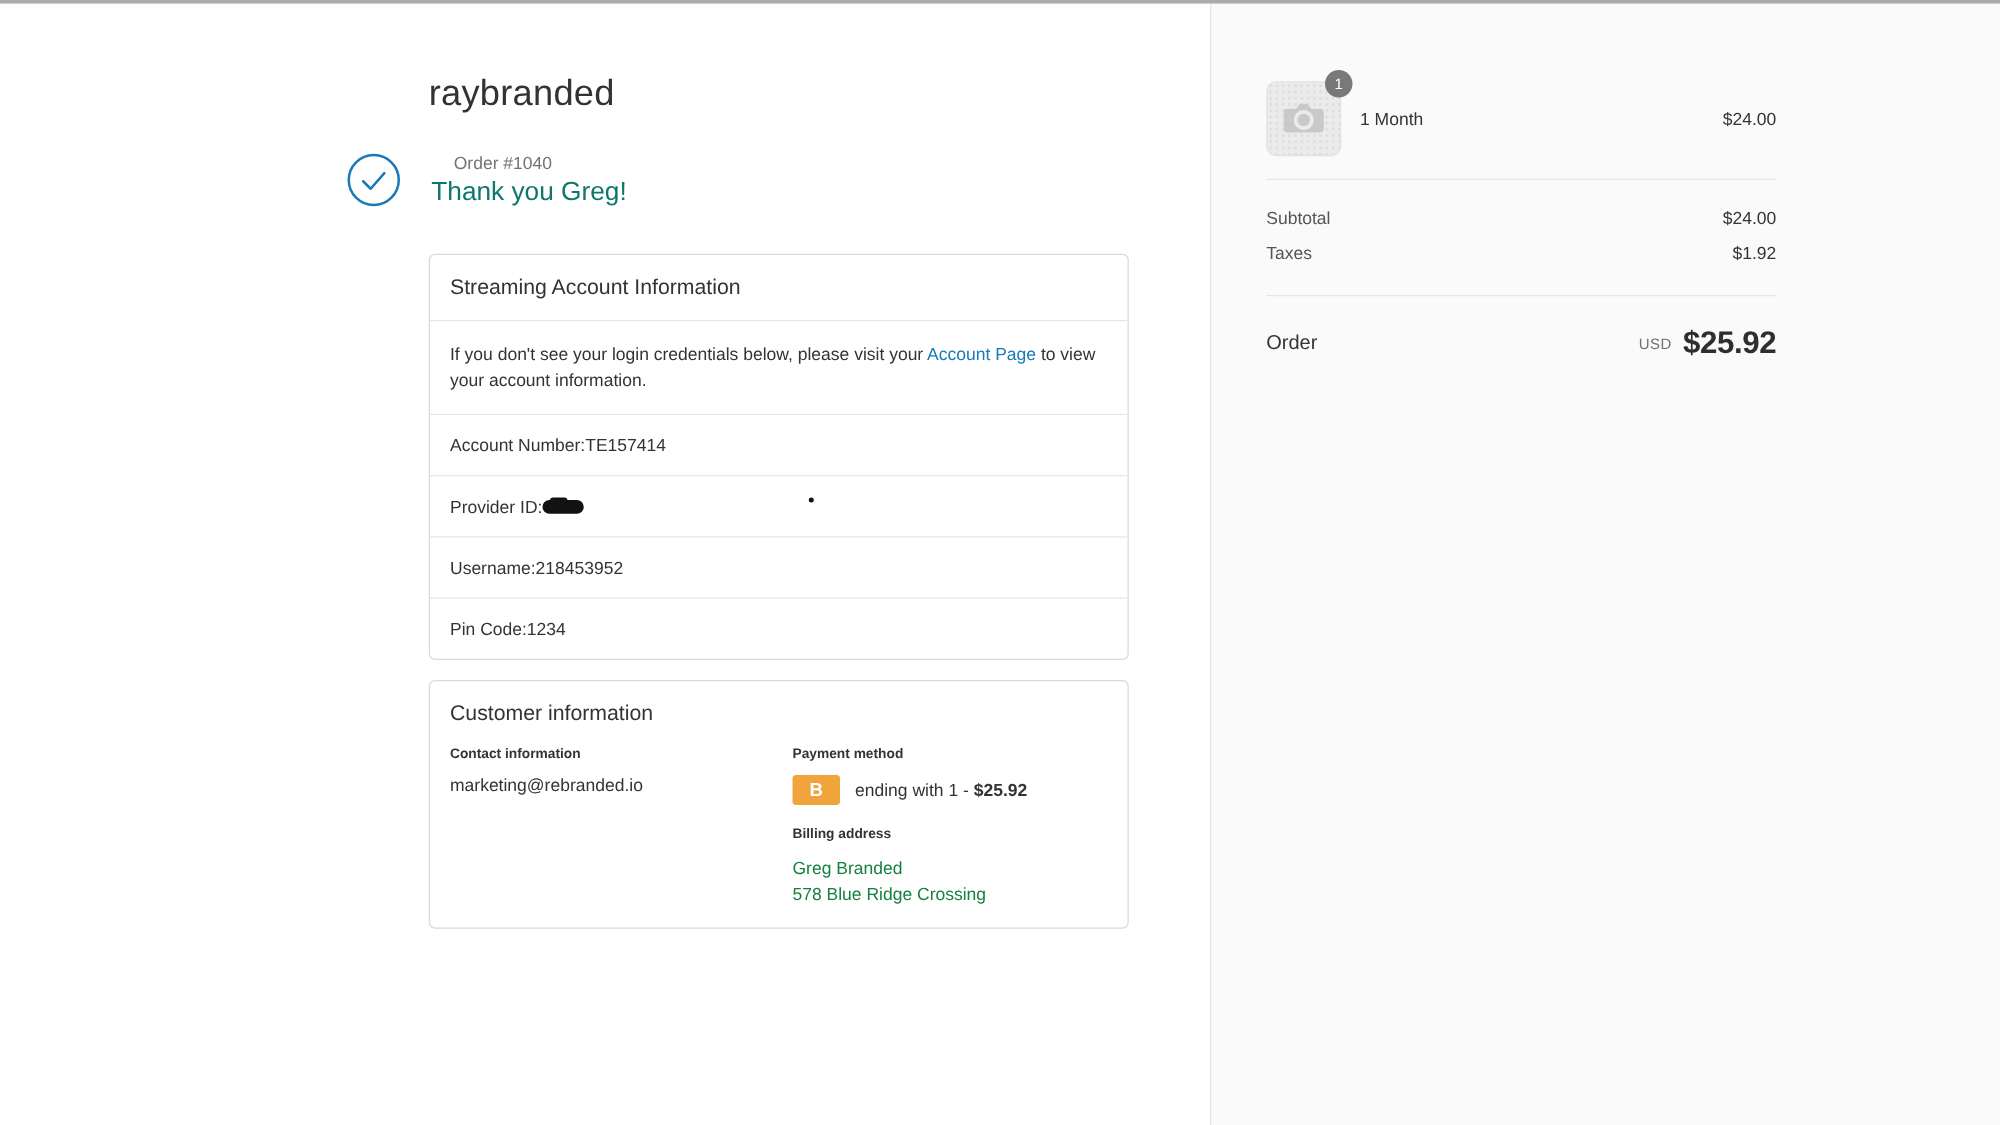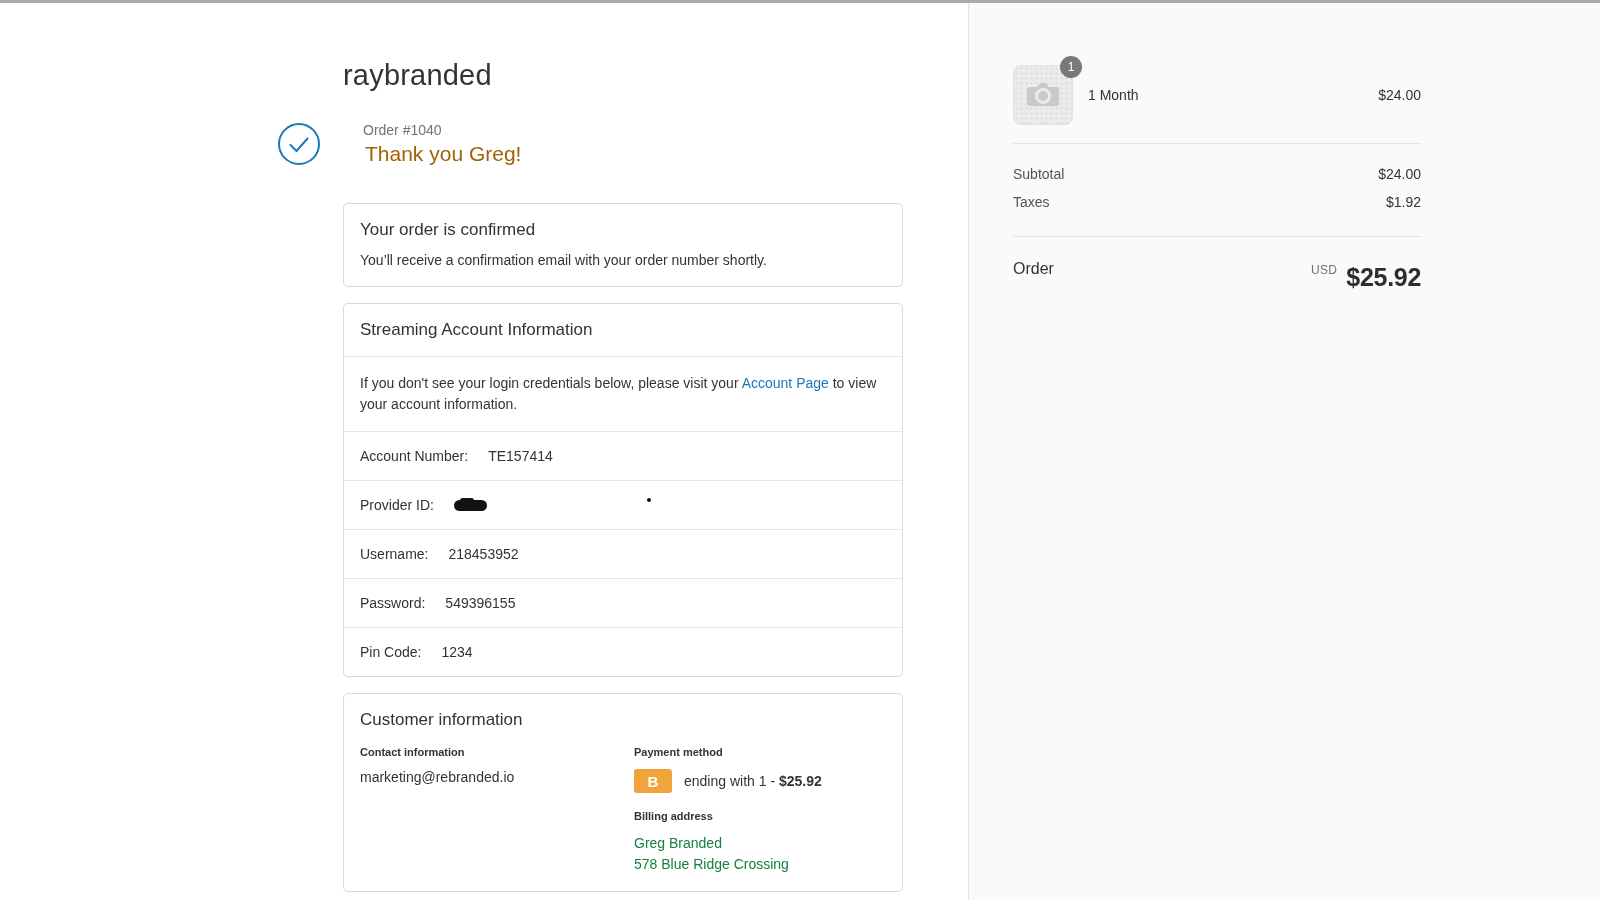--- a/index.html
+++ b/index.html
@@ -15,34 +15,34 @@
 
   
   .main { flex: 1; background: #ffffff; display: flex; justify-content: flex-end; }
   .main-inner { width: 560px; margin-right: 65px; padding-top: 56px; }
 
   .store-name { font-size: 29px; font-weight: 400; color: #333; margin: 0 0 30px 0; letter-spacing: 0.2px; }
 
   .order-header { display: flex; align-items: center; gap: 24px; margin-left: -66px; margin-bottom: 37px; }
   .check-circle { flex: 0 0 auto; display: block; }
   .order-number { font-size: 14px; color: #737373; margin-bottom: 4px; margin-left: 18px; }
-  .thank-you { font-size: 21px; color: #a16207; margin-left: 20px; }
+  .thank-you { font-size: 21px; color: #0f766e; }
 
   .card { border: 1px solid #d9d9d9; border-radius: 5px; background: #fff; margin-bottom: 16px; }
   .card-pad { padding: 16px; }
   .card-title { font-size: 17px; font-weight: 400; color: #333; }
   .confirm-body { font-size: 14px; color: #333; margin-top: 11px; line-height: 19px; }
 
   .card-header { padding: 16px; border-bottom: 1px solid #e6e6e6; }
   .note { padding: 16px; border-bottom: 1px solid #e6e6e6; font-size: 14px; line-height: 21px; color: #333; }
   .link { color: #1979b9; text-decoration: none; cursor: pointer; }
 
   .info-row { position: relative; padding: 16px; border-bottom: 1px solid #e6e6e6; font-size: 14px; color: #333; }
   .info-row:last-child { border-bottom: none; }
-  .info-label { margin-right: 20px; text-align: center; }
+  .info-label { margin-right: 0; text-align: center; }
   .redaction { display: inline-block; vertical-align: middle; width: 33px; height: 11px; background: #121212; border-radius: 6px; position: relative; top: -1px; }
   .redaction::after { content: ""; position: absolute; left: 6px; top: -2px; width: 14px; height: 5px; background: #121212; border-radius: 3px; }
   .ink-dot { position: absolute; left: 303px; top: 17px; width: 4px; height: 4px; background: #111; border-radius: 50%; }
 
   .cust-cols { display: grid; grid-template-columns: 274px 1fr; margin-top: 16px; }
   .col-heading { font-size: 11px; font-weight: 700; color: #333; margin-bottom: 11px; }
   .email { font-size: 14px; color: #333; }
   .pay-row { display: flex; align-items: center; gap: 12px; margin-bottom: 17px; }
   .pay-badge { width: 38px; height: 24px; border-radius: 3px; background: #f1a33c; color: #fff; font-weight: 700; font-size: 15px; display: flex; align-items: center; justify-content: center; flex: 0 0 auto; }
   .pay-text { font-size: 14px; color: #333; text-align: center; }
@@ -71,21 +71,21 @@
   }
   .product-name { flex: 1; font-size: 14px; color: #333; }
   .product-price { font-size: 14px; color: #333; font-weight: 500; }
 
   .sidebar-divider { border: none; border-top: 1px solid #e6e6e6; margin: 0; }
   .totals { padding: 16px 0 20px 0; }
   .sum-row { display: flex; justify-content: space-between; font-size: 14px; color: #545454; padding: 6px 0; }
   .sum-value { color: #333; font-weight: 500; }
   .total-row { display: flex; justify-content: space-between; align-items: baseline; padding-top: 23px; }
   .total-label { font-size: 16px; color: #333; }
-  .total-right { display: flex; align-items: flex-start; gap: 9px; }
+  .total-right { display: flex; align-items: center; gap: 9px; }
   .currency { font-size: 12px; color: #717171; letter-spacing: 0.3px; }
   .total-amount { font-size: 25px; font-weight: 600; color: #2e2e2e; letter-spacing: -0.3px; }
 </style>
 </head>
 <body>
 
 <div class="topbar"></div>
 
 <div class="page">
 
@@ -98,44 +98,35 @@
         <svg class="check-circle" width="44" height="44" viewBox="0 0 44 44">
           <circle cx="22" cy="22" r="20" fill="none" stroke="#1979b9" stroke-width="2"></circle>
           <polyline points="13.5,23 19.5,29 30.5,16.5" fill="none" stroke="#1979b9" stroke-width="2" stroke-linecap="round" stroke-linejoin="round"></polyline>
         </svg>
         <div>
           <div class="order-number">Order #1040</div>
           <div class="thank-you">Thank you Greg!</div>
         </div>
       </div>
 
-      <section class="card">
-        <div class="card-pad">
-          <div class="card-title">Your order is confirmed</div>
-          <div class="confirm-body">You’ll receive a confirmation email with your order number shortly.</div>
-        </div>
-      </section>
 
       <section class="card">
         <div class="card-header">
           <div class="card-title">Streaming Account Information</div>
         </div>
         <div class="note"><span>If you don't see your login credentials below, please visit your </span><a class="link">Account Page</a><span> to view your account information.</span></div>
 
         <div class="info-row">
           <span class="info-label">Account Number:</span><span>TE157414</span>
         </div>
         <div class="info-row">
           <span class="info-label">Provider ID:</span><span class="redaction"></span><span class="ink-dot"></span>
         </div>
         <div class="info-row">
           <span class="info-label">Username:</span><span>218453952</span>
-        </div>
-        <div class="info-row">
-          <span class="info-label">Password:</span><span>549396155</span>
         </div>
         <div class="info-row">
           <span class="info-label">Pin Code:</span><span>1234</span>
         </div>
       </section>
 
       <section class="card">
         <div class="card-pad">
           <div class="card-title">Customer information</div>
           <div class="cust-cols">

